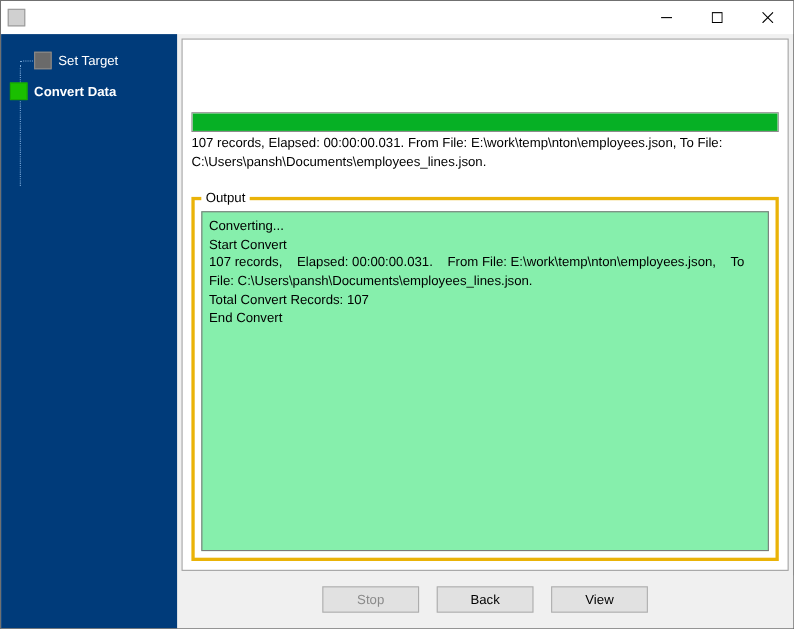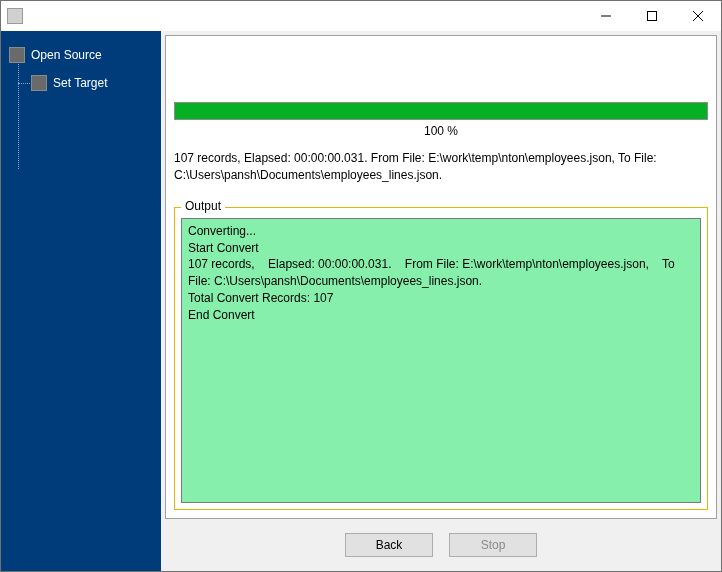--- a/index.html
+++ b/index.html
@@ -130,21 +130,21 @@
     font-size: 12px;
     padding: 4px 0 10px 0;
   }
   .status-text {
     font-size: 12px;
     line-height: 1.45;
     padding: 2px 0 16px 0;
   }
   .group {
     flex: 1;
-    border: 1px solid #eab308;
+    border: 3px solid #eab308;
     position: relative;
     margin-top: 6px;
     display: flex;
     flex-direction: column;
     min-height: 0;
   }
   .group-title {
     position: absolute;
     top: -9px;
     left: 6px;
@@ -221,60 +221,60 @@
       </div>
     </div>
   </div>
 
   <div class="body">
 
     <div class="sidebar">
       <div class="nav-tree">
         <div class="tree-line"></div>
 
-        <div class="tree-item">
-          <div class="tree-box"></div>
-          <div class="tree-label">Open Source</div>
-        </div>
 
         <div class="tree-item child">
           <div class="tree-box"></div>
           <div class="tree-label">Set Target</div>
         </div>
 
 
+        <div class="tree-item active">
+          <div class="tree-box active"></div>
+          <div class="tree-label">Convert Data</div>
+        </div>
 
       </div>
     </div>
 
     <div class="main">
       <div class="content">
         <div class="panel">
 
           <div class="progress-wrap">
             <div class="progress-bar">
               <div class="progress-fill" style="width:100%"></div>
             </div>
-            <div class="progress-label">100 %</div>
           </div>
 
           <div class="status-text">107 records,    Elapsed: 00:00:00.031.    From File: E:\work\temp\nton\employees.json,    To File: C:\Users\pansh\Documents\employees_lines.json.</div>
 
           <div class="group">
             <div class="group-title">Output</div>
             <div class="output-box">Converting...
 Start Convert
 107 records,    Elapsed: 00:00:00.031.    From File: E:\work\temp\nton\employees.json,    To File: C:\Users\pansh\Documents\employees_lines.json.
 Total Convert Records: 107
 End Convert</div>
           </div>
 
         </div>
       </div>
 
       <div class="buttons">
+        <div class="btn disabled">Stop</div>
         <div class="btn">Back</div>
-        <div class="btn disabled">Stop</div>
+        <div class="btn">View</div>
       </div>
     </div>
 
   </div>
 </div>
 
 </body></html>

